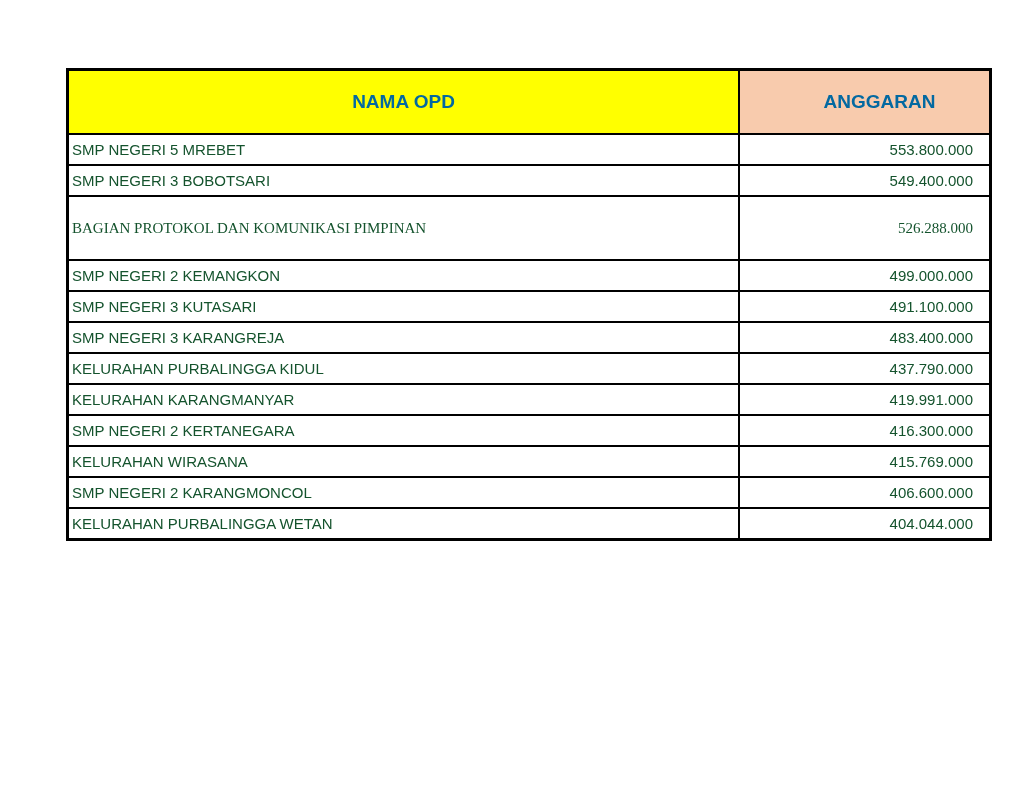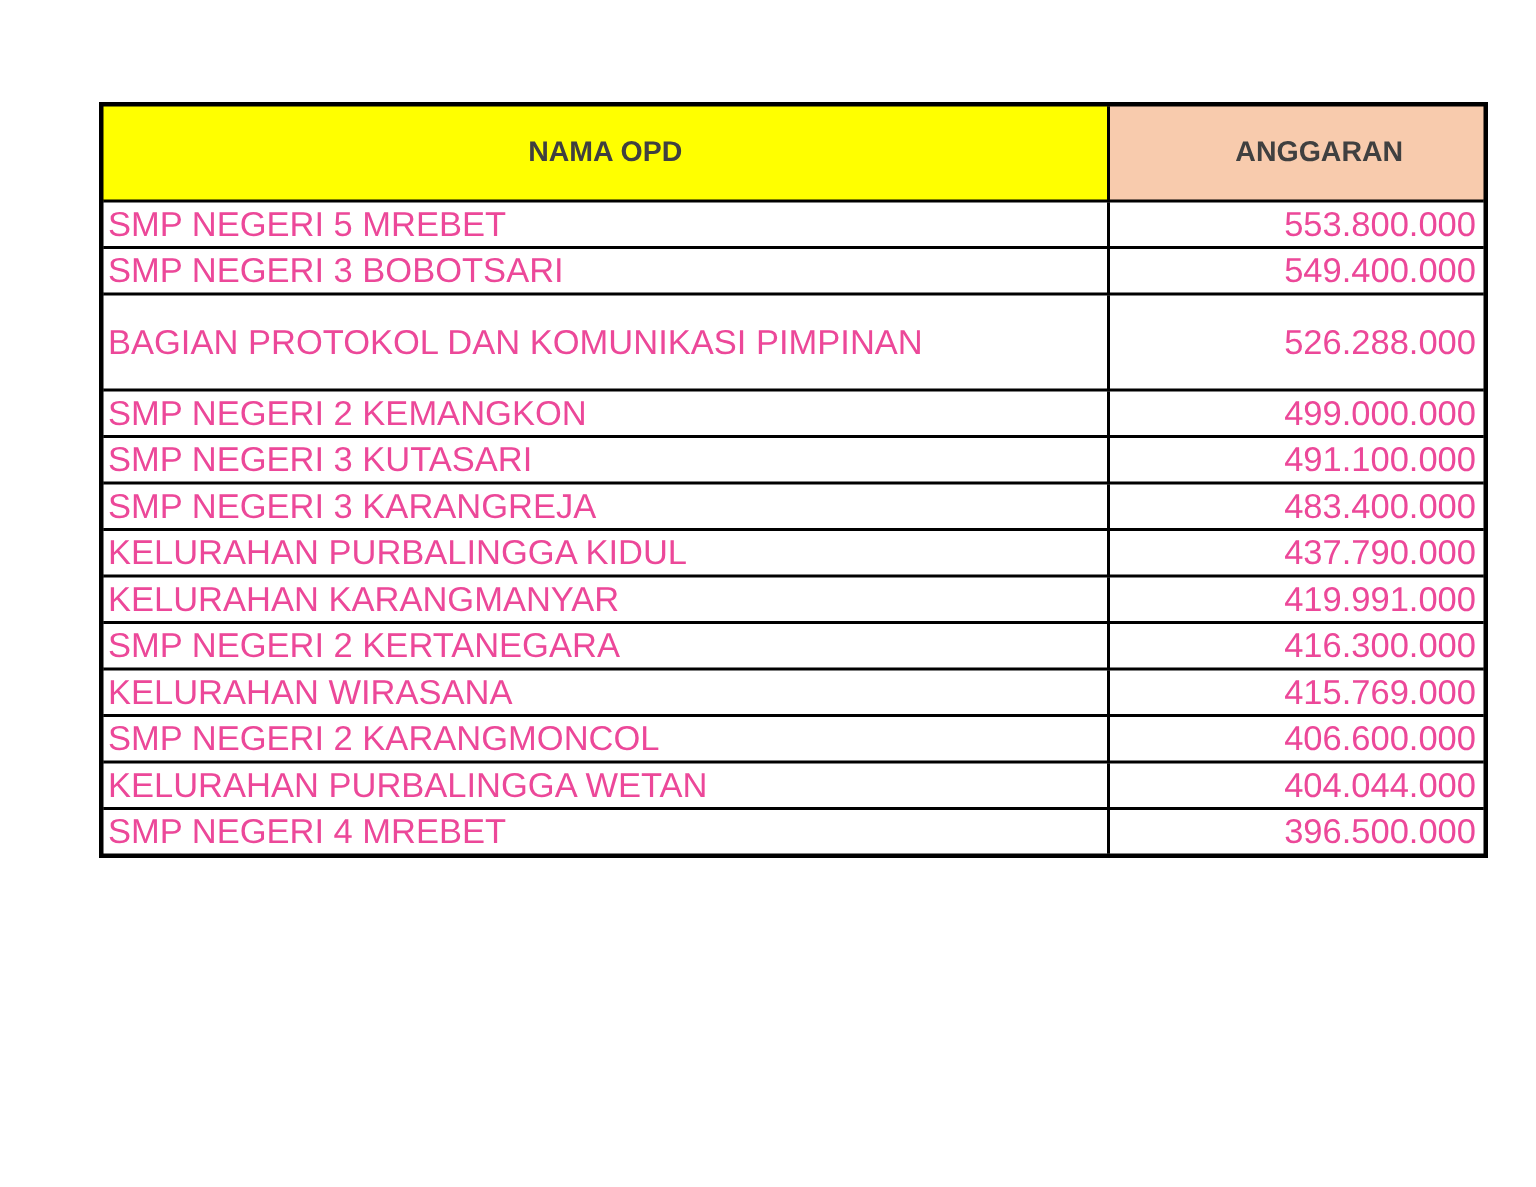--- a/index.html
+++ b/index.html
@@ -28,38 +28,38 @@
   }
   table.budget {
     border-width: 3px;
   }
   th.col-name  { width: 667px; }
   th.col-amount{ width: 217px; padding-left: 31px; }
   table.budget th {
     height: 60px;
     font-size: 19px;
     font-weight: bold;
-    color: #404040;
+    color: #0369a1;
     text-align: center;
     vertical-align: middle;
   }
   th.col-name   { background: #ffff00; }
   th.col-amount { background: #f8cbad; }
   table.budget td {
     height: 29px;
-    font-size: 23px;
-    color: #ec4899;
+    font-size: 15px;
+    color: #14532d;
     background: #ffffff;
     vertical-align: middle;
     white-space: nowrap;
     overflow: hidden;
   }
   td.name-cell   { text-align: left;  padding: 0 3px; }
-  td.amount-cell { text-align: right; padding: 0 5px; }
-  tr.tall td { height: 62px; }
+  td.amount-cell { text-align: right; padding: 0 16px; }
+  tr.tall td { height: 62px; font-family: Liberation Serif, serif; }
 </style>
 </head>
 <body>
 
 <div class="page">
   <table class="budget">
     <thead>
       <tr>
         <th class="col-name">NAMA OPD</th>
         <th class="col-amount">ANGGARAN</th>
@@ -107,19 +107,15 @@
           <td class="amount-cell">415.769.000</td>
         </tr>
         <tr>
           <td class="name-cell">SMP NEGERI 2 KARANGMONCOL</td>
           <td class="amount-cell">406.600.000</td>
         </tr>
         <tr>
           <td class="name-cell">KELURAHAN PURBALINGGA WETAN</td>
           <td class="amount-cell">404.044.000</td>
         </tr>
-        <tr>
-          <td class="name-cell">SMP NEGERI 4 MREBET</td>
-          <td class="amount-cell">396.500.000</td>
-        </tr>
       </tbody>
   </table>
 </div>
 
 </body></html>

